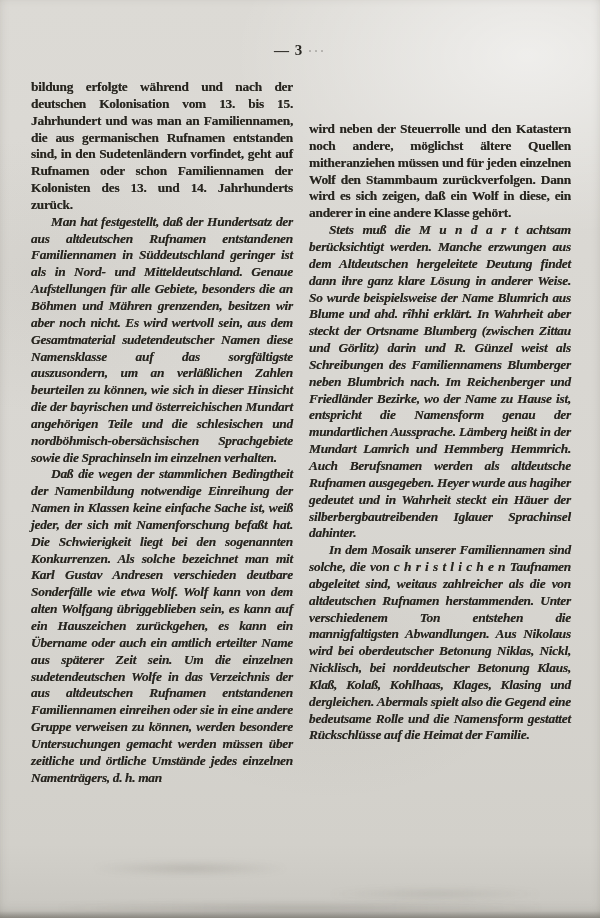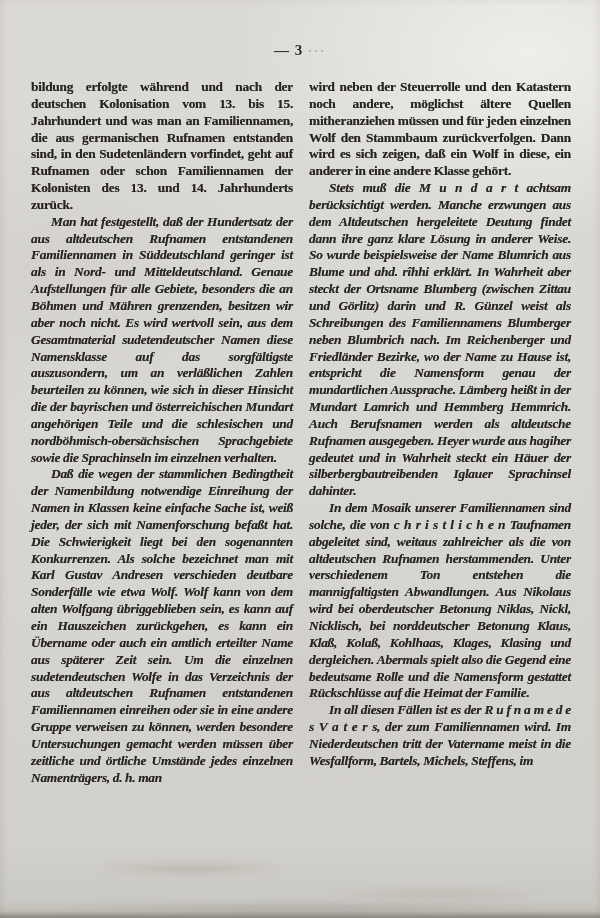--- a/index.html
+++ b/index.html
@@ -36,20 +36,21 @@
     letter-spacing: 1px;
     color: #2a2823;
   }
   .page-number .faint { opacity: 0.3; font-size: 12px; letter-spacing: 2px; }
   .columns {
     position: absolute;
     top: 79px; left: 31px;
     width: 540px;
     display: flex;
     gap: 16px;
+    align-items: center;
   }
   .col {
     width: 262px;
     text-align: justify;
     font-size: 13.4px;
     line-height: 16.85px;
     font-weight: bold;
     letter-spacing: -0.25px;
     word-spacing: -0.3px;
     color: #27251f;
@@ -96,21 +97,20 @@
   <div class="columns">
     <div class="col">
       <p>bildung erfolgte während und nach der deutschen Kolonisation vom 13. bis 15. Jahrhundert und was man an Familiennamen, die aus germanischen Rufnamen entstanden sind, in den Sudetenländern vorfindet, geht auf Rufnamen oder schon Familiennamen der Kolonisten des 13. und 14. Jahrhunderts zurück.</p>
       <p class="indent">Man hat festgestellt, daß der Hundertsatz der aus altdeutschen Rufnamen entstandenen Familiennamen in Süddeutschland geringer ist als in Nord- und Mitteldeutschland. Genaue Aufstellungen für alle Gebiete, besonders die an Böhmen und Mähren grenzenden, besitzen wir aber noch nicht. Es wird wertvoll sein, aus dem Gesamtmaterial sudetendeutscher Namen diese Namensklasse auf das sorgfältigste auszusondern, um an verläßlichen Zahlen beurteilen zu können, wie sich in dieser Hinsicht die der bayrischen und österreichischen Mundart angehörigen Teile und die schlesischen und nordböhmisch-obersächsischen Sprachgebiete sowie die Sprachinseln im einzelnen verhalten.</p>
       <p class="indent">Daß die wegen der stammlichen Bedingtheit der Namenbildung notwendige Einreihung der Namen in Klassen keine einfache Sache ist, weiß jeder, der sich mit Namenforschung befaßt hat. Die Schwierigkeit liegt bei den sogenannten Konkurrenzen. Als solche bezeichnet man mit Karl Gustav Andresen verschieden deutbare Sonderfälle wie etwa Wolf. Wolf kann von dem alten Wolfgang übriggeblieben sein, es kann auf ein Hauszeichen zurückgehen, es kann ein Übername oder auch ein amtlich erteilter Name aus späterer Zeit sein. Um die einzelnen sudetendeutschen Wolfe in das Verzeichnis der aus altdeutschen Rufnamen entstandenen Familiennamen einreihen oder sie in eine andere Gruppe verweisen zu können, werden besondere Untersuchungen gemacht werden müssen über zeitliche und örtliche Umstände jedes einzelnen Namenträgers, d. h. man</p>
     </div>
     <div class="col">
       <p>wird neben der Steuerrolle und den Katastern noch andere, möglichst ältere Quellen mitheranziehen müssen und für jeden einzelnen Wolf den Stammbaum zurückverfolgen. Dann wird es sich zeigen, daß ein Wolf in diese, ein anderer in eine andere Klasse gehört.</p>
       <p class="indent">Stets muß die M u n d a r t achtsam berücksichtigt werden. Manche erzwungen aus dem Altdeutschen hergeleitete Deutung findet dann ihre ganz klare Lösung in anderer Weise. So wurde beispielsweise der Name Blumrich aus Blume und ahd. rîhhi erklärt. In Wahrheit aber steckt der Ortsname Blumberg (zwischen Zittau und Görlitz) darin und R. Günzel weist als Schreibungen des Familiennamens Blumberger neben Blumbrich nach. Im Reichenberger und Friedländer Bezirke, wo der Name zu Hause ist, entspricht die Namensform genau der mundartlichen Aussprache. Lämberg heißt in der Mundart Lamrich und Hemmberg Hemmrich. Auch Berufsnamen werden als altdeutsche Rufnamen ausgegeben. Heyer wurde aus hagiher gedeutet und in Wahrheit steckt ein Häuer der silberbergbautreibenden Iglauer Sprachinsel dahinter.</p>
       <p class="indent">In dem Mosaik unserer Familiennamen sind solche, die von c h r i s t l i c h e n Taufnamen abgeleitet sind, weitaus zahlreicher als die von altdeutschen Rufnamen herstammenden. Unter verschiedenem Ton entstehen die mannigfaltigsten Abwandlungen. Aus Nikolaus wird bei oberdeutscher Betonung Niklas, Nickl, Nicklisch, bei norddeutscher Betonung Klaus, Klaß, Kolaß, Kohlhaas, Klages, Klasing und dergleichen. Abermals spielt also die Gegend eine bedeutsame Rolle und die Namensform gestattet Rückschlüsse auf die Heimat der Familie.</p>
-      <p class="indent">In all diesen Fällen ist es der R u f n a m e  d e s  V a t e r s, der zum Familiennamen wird. Im Niederdeutschen tritt der Vatername meist in die Wesfallform, Bartels, Michels, Steffens, im</p>
     </div>
   </div>
 
   <div class="smudge s1"></div>
   <div class="smudge s2"></div>
   <div class="smudge s3"></div>
   <div class="bottom-shadow"></div>
   <div class="vignette"></div>
 
 </div>

